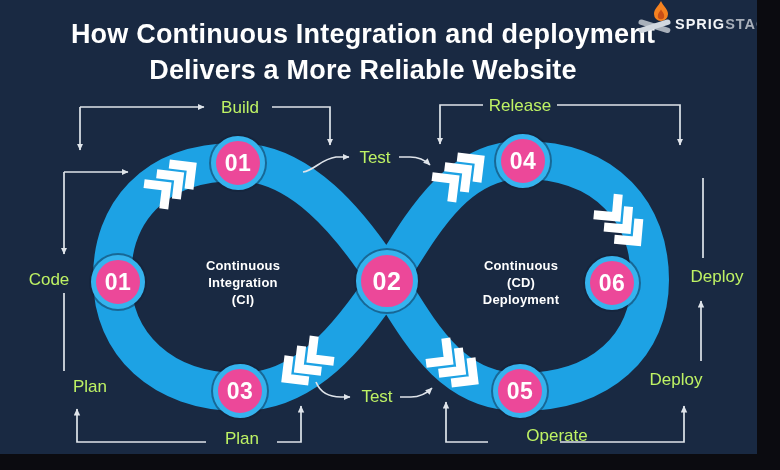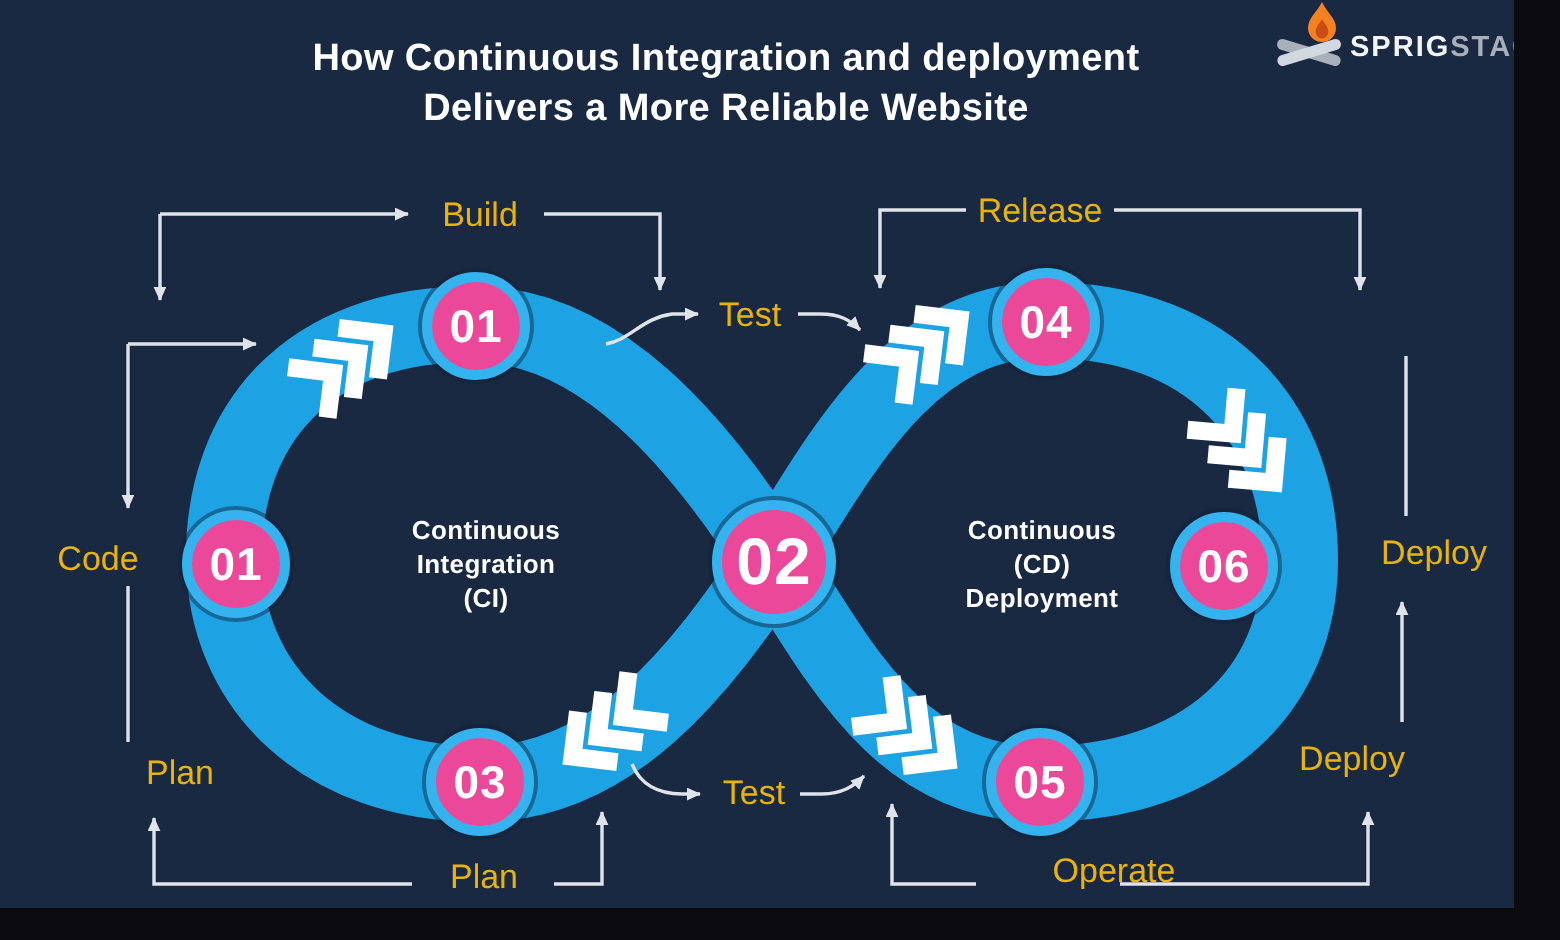--- a/index.html
+++ b/index.html
@@ -7,21 +7,21 @@
     position:relative; width:780px; height:470px;
     background:#192942; overflow:hidden;
     font-family:"Liberation Sans", sans-serif;
   }
   .bar-right  { position:absolute; top:0; right:0; width:23px; height:470px; background:#0b0b10; z-index:6; }
   .bar-bottom { position:absolute; left:0; bottom:0; width:780px; height:16px; background:#0b0b10; z-index:6; }
 
   .title {
     position:absolute; top:17px; left:363px; transform:translateX(-50%);
     text-align:center; color:#ffffff; font-weight:bold;
-    font-size:19px; line-height:1.32; letter-spacing:0.2px;
+    font-size:27px; line-height:1.32; letter-spacing:0.2px;
     white-space:nowrap; z-index:4;
   }
 
   .logo { position:absolute; left:636px; top:0; width:124px; height:44px; z-index:5; }
   .logo .flame { position:absolute; left:14px; top:1px; }
   .logo .logs  { position:absolute; left:1px;  top:15px; }
   .logo .brand {
     position:absolute; left:39px; top:16px; font-size:14.5px; font-weight:bold;
     letter-spacing:1px; white-space:nowrap;
   }
@@ -32,25 +32,25 @@
 
   .node {
     position:absolute; transform:translate(-50%,-50%);
     border-radius:50%; background:#ec4899; border:5px solid #35b3ee;
     color:#ffffff; font-weight:bold;
     display:flex; align-items:center; justify-content:center;
     z-index:3; letter-spacing:0.5px;
     box-shadow:0 0 0 2px rgba(17,33,56,0.45);
   }
   .node.sm { width:44px; height:44px; font-size:23px; }
-  .node.lg { width:52px; height:52px; font-size:33px; }
+  .node.lg { width:52px; height:52px; font-size:25px; }
 
   .lbl {
     position:absolute; transform:translate(-50%,-50%);
-    color:#eab308; font-size:17px; white-space:nowrap; z-index:2;
+    color:#bef264; font-size:17px; white-space:nowrap; z-index:2;
   }
   .loop-heading {
     position:absolute; transform:translate(-50%,-50%);
     text-align:center; color:#ffffff; font-weight:bold;
     font-size:13px; line-height:1.3; z-index:2; letter-spacing:0.2px;
   }
 </style>
 </head>
 <body>
 

